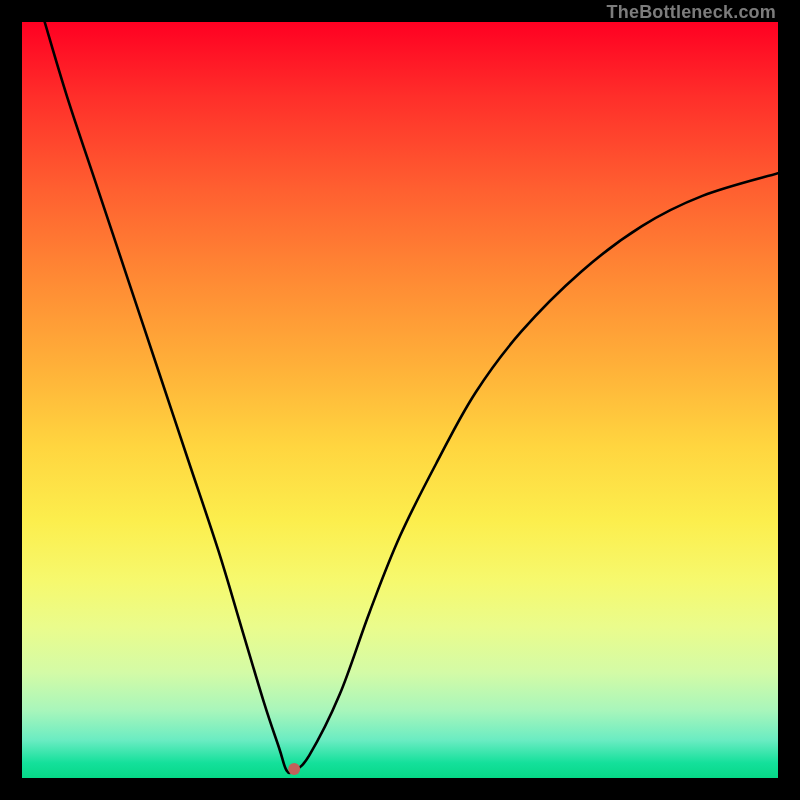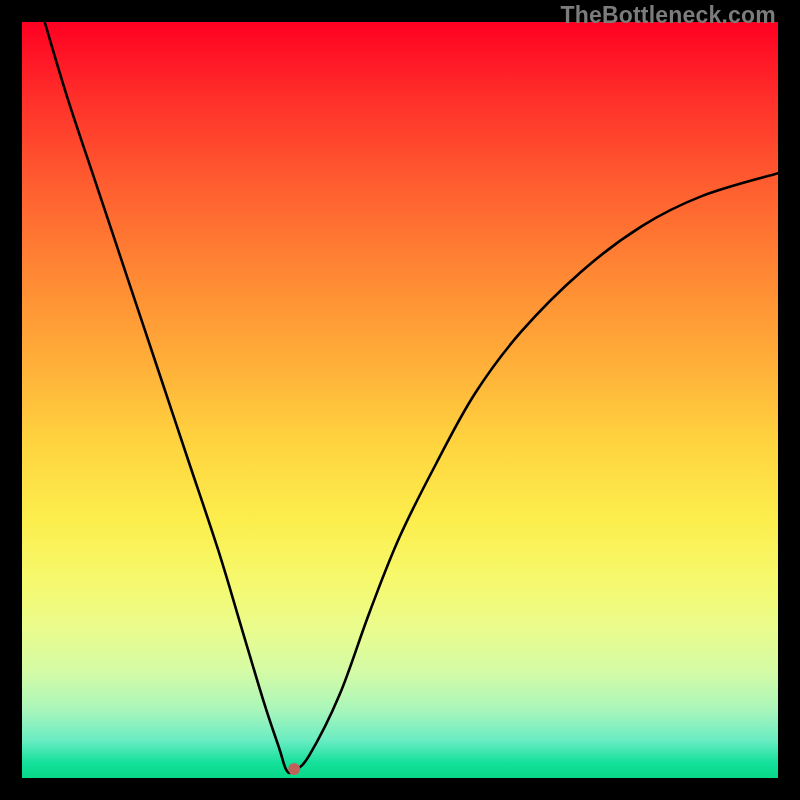--- a/index.html
+++ b/index.html
@@ -31,21 +31,21 @@
       #a9f6bb 91%,
       #6aecc2 95%,
       #14e09b 98%,
       #06d887 100%
     );
   }
   .attribution {
     position: absolute;
     top: -20px;
     right: 2px;
-    font-size: 23px;
+    font-size: 18px;
     font-weight: 600;
     letter-spacing: 0.2px;
     color: #7c7c7c;
     user-select: none;
     white-space: nowrap;
     margin-left: 8px;
   }
   svg.plot {
     position: absolute;
     inset: 0;

